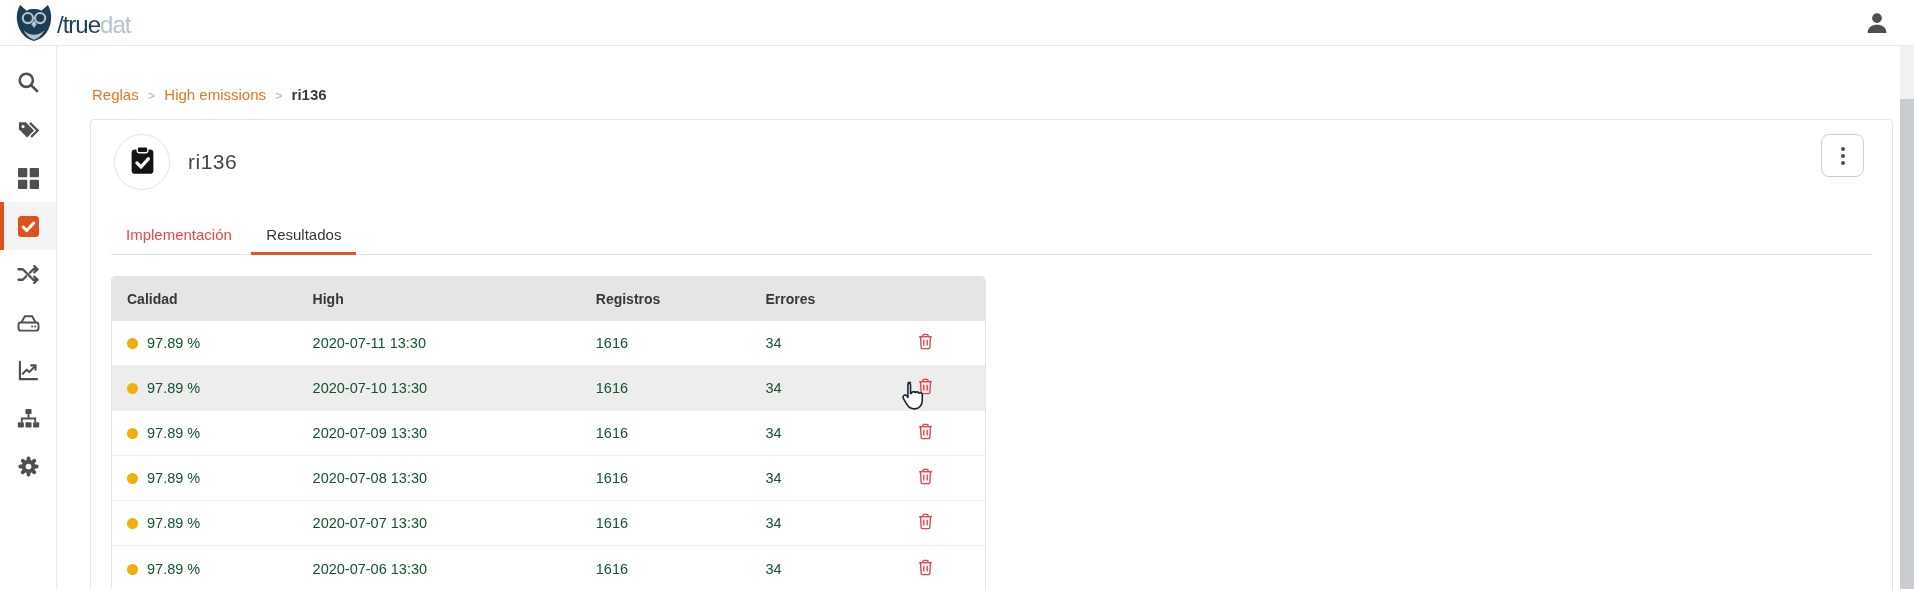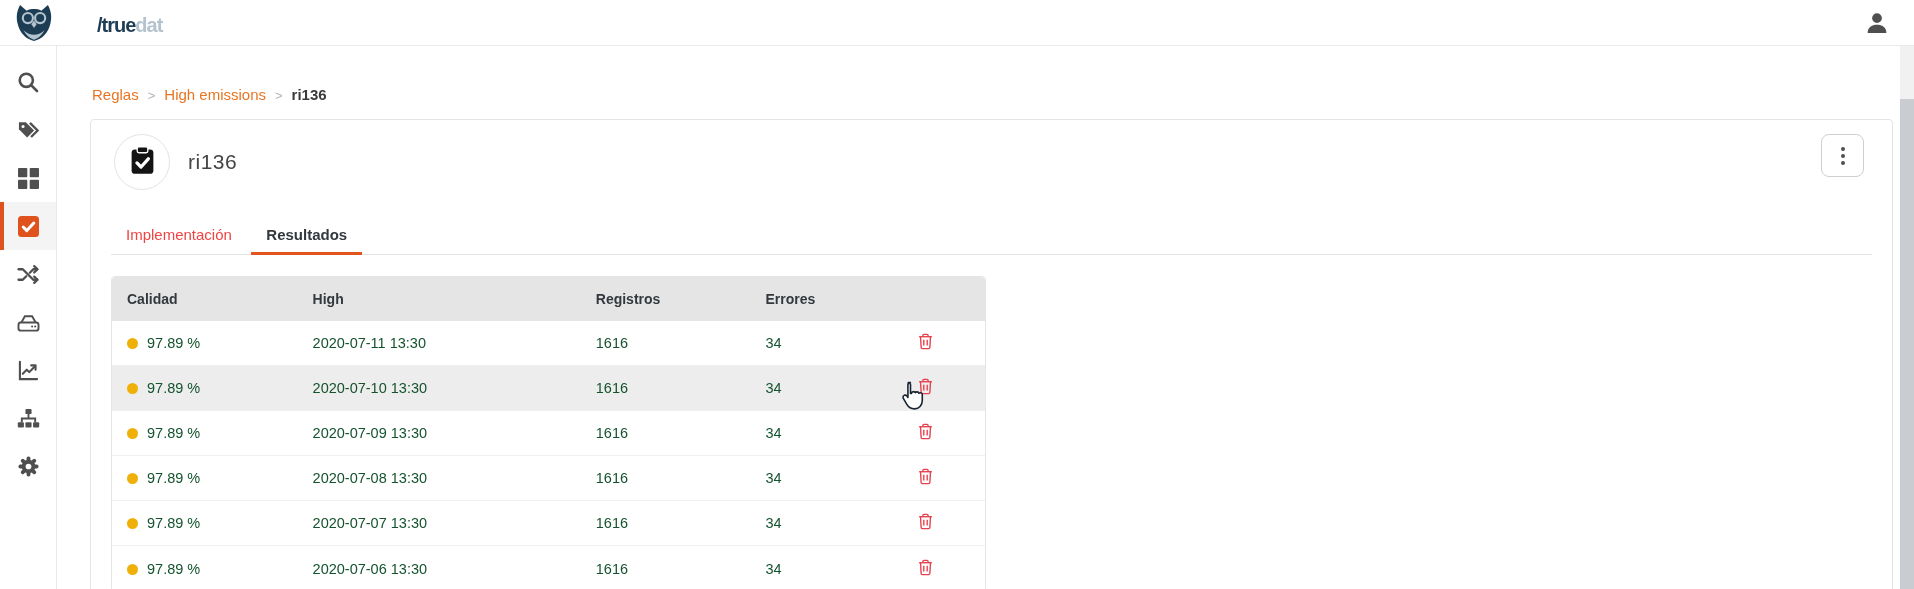--- a/index.html
+++ b/index.html
@@ -3,21 +3,21 @@
 <meta charset="utf-8">
 <style>
   * { box-sizing: border-box; margin: 0; padding: 0; }
   html, body { width: 1914px; height: 589px; overflow: hidden; }
   body { font-family: "Liberation Sans", sans-serif; background: #ffffff; color: #454545; }
   .stage { position: relative; width: 1914px; height: 589px; background: #ffffff; }
 
   
   .topbar { position: absolute; top: 0; left: 0; right: 0; height: 46px; background: #fff; border-bottom: 1px solid #e9e9e9; z-index: 5; }
   .logo { position: absolute; left: 16px; top: 4px; display: flex; align-items: center; gap: 5px; cursor: pointer; }
-  .logo-text { font-size: 20px; font-weight: bold; letter-spacing: -1px; line-height: 38px; margin-left: 40px; }
+  .logo-text { font-size: 24px; font-weight: normal; letter-spacing: -1px; line-height: 38px; }
   .logo-text .navy { color: #1d3d54; }
   .logo-text .light { color: #b4c3cd; }
   .user-btn { position: absolute; right: 26px; top: 12px; width: 22px; height: 22px; cursor: pointer; }
 
   
   .sidebar { position: absolute; top: 46px; left: 0; bottom: 0; width: 57px; background: #fff; border-right: 1px solid #e9e9e9; padding-top: 12px; z-index: 4; }
   .side-item { height: 48px; display: flex; align-items: center; justify-content: center; border-left: 4px solid transparent; padding-right: 4px; cursor: pointer; }
   .side-item.active { background: #f4f4f4; border-left-color: #e0521d; }
   .side-item svg { display: block; }
 
@@ -30,21 +30,21 @@
   
   .card { position: absolute; left: 90px; top: 119px; width: 1803px; height: 520px; background: #fff; border: 1px solid #e4e4e4; border-radius: 4px; }
   .rule-badge { position: absolute; left: 23px; top: 14px; width: 56px; height: 56px; border: 1px solid #e3e3e3; border-radius: 50%; display: flex; align-items: center; justify-content: center; background: #fff; }
   .rule-title { position: absolute; left: 97px; top: 14px; height: 56px; line-height: 56px; font-size: 21px; color: #454545; letter-spacing: 0.5px; }
   .kebab-btn { position: absolute; right: 28px; top: 14px; width: 43px; height: 43px; border: 1px solid #cfcfcf; border-radius: 8px; background: #fff; display: flex; flex-direction: column; align-items: center; justify-content: center; gap: 3px; cursor: pointer; }
   .kebab-btn i { width: 4px; height: 4px; border-radius: 50%; background: #4f4f4f; }
 
   
   .tabs { position: absolute; left: 20px; right: 20px; top: 97px; height: 38px; border-bottom: 1px solid #e4e4e4; }
   .tab { display: inline-block; padding: 0 15px; height: 38px; line-height: 36px; font-size: 15px; color: #ef4444; cursor: pointer; border-bottom: 3px solid transparent; margin-bottom: -1px; }
-  .tab.active { color: #32383d; font-weight: bold; border-bottom-color: #e0561d; }
+  .tab.active { color: #32383d; font-weight: normal; border-bottom-color: #e0561d; }
 
   
   .results { position: absolute; left: 20px; top: 156px; width: 875px; border: 1px solid #e3e6e8; border-radius: 4px; border-collapse: separate; border-spacing: 0; background: #fff; }
   .results th { background: #e5e5e5; height: 44px; text-align: left; padding-left: 15px; font-size: 14px; font-weight: bold; color: #32383d; border-bottom: 1px solid #e3e6e8; }
   .results th:first-child { border-top-left-radius: 4px; }
   .results th:last-child { border-top-right-radius: 4px; }
   .results td { height: 45px; padding-left: 15px; font-size: 14.5px; color: #14532d; border-bottom: 1px solid #eef0f1; background: #fff; }
   .results tr:last-child td { border-bottom: none; }
   .results tr.hovered td { background: #ededed; }
   .dot { display: inline-block; width: 11px; height: 11px; border-radius: 50%; background: #eeb009; margin-right: 9px; vertical-align: -1px; }

